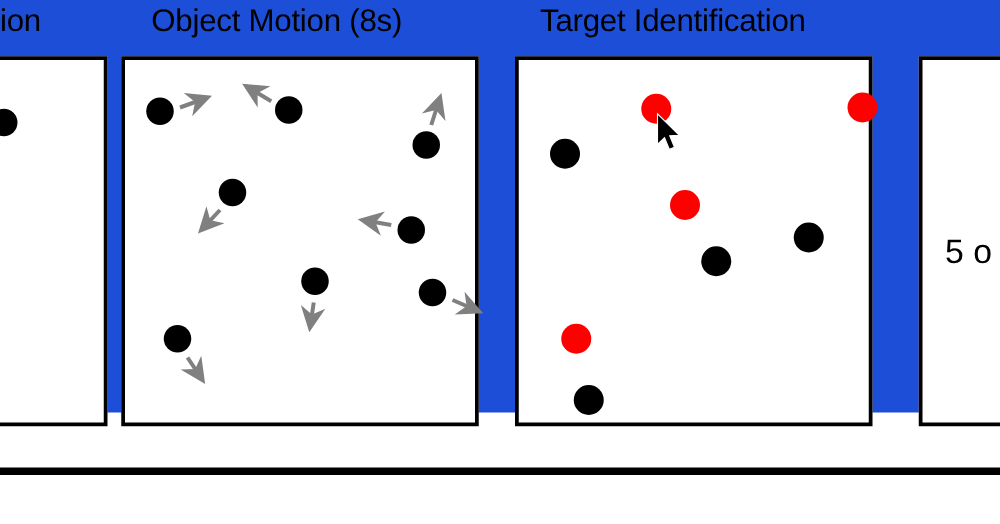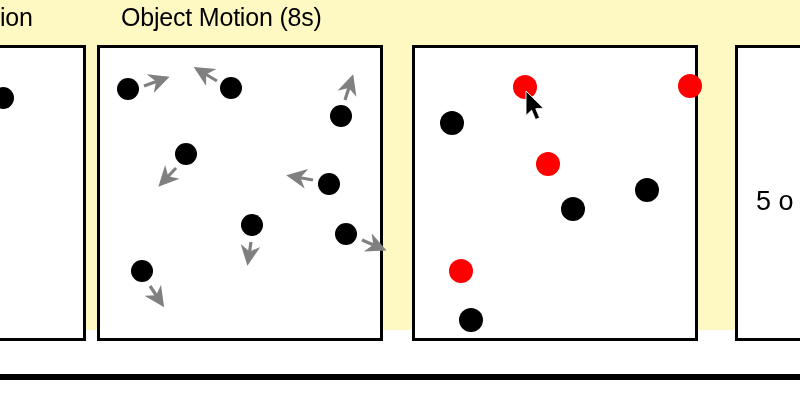--- a/index.html
+++ b/index.html
@@ -11,21 +11,21 @@
     width: 800px;
     height: 419px;
     overflow: hidden;
     font-family: "Liberation Sans", sans-serif;
     color: #000000;
   }
   #figure {
     position: relative;
     width: 800px;
     height: 330px;
-    background: #fef9c3;
+    background: #1d4ed8;
   }
   .panel-title {
     position: absolute;
     font-size: 25px;
     line-height: 30px;
     color: #000000;
     white-space: nowrap;
     letter-spacing: -0.2px;
   }
   .panel {
@@ -111,20 +111,21 @@
       <div class="dot distractor" style="left:131px; top:40px;  width:22px; height:22px;"></div>
       <div class="dot distractor" style="left:241px; top:68px;  width:22px; height:22px;"></div>
       <div class="dot distractor" style="left:86px;  top:106px; width:22px; height:22px;"></div>
       <div class="dot distractor" style="left:229px; top:136px; width:22px; height:22px;"></div>
       <div class="dot distractor" style="left:152px; top:177px; width:22px; height:22px;"></div>
       <div class="dot distractor" style="left:246px; top:186px; width:22px; height:22px;"></div>
       <div class="dot distractor" style="left:42px;  top:223px; width:22px; height:22px;"></div>
     </div>
   </div>
 
+  <div class="panel-title" style="left:432px; top:2px;">Target Identification</div>
   <div class="panel" style="left:412px; top:45px; width:286px; height:296px;">
     <div class="stimulus-area">
       <div class="dot target" style="left:110px; top:39px;  width:24px; height:24px;"></div>
       <div class="dot target" style="left:275px; top:38px;  width:24px; height:24px;"></div>
       <div class="dot distractor" style="left:37px;  top:75px;  width:24px; height:24px;"></div>
       <div class="dot target" style="left:133px; top:116px; width:24px; height:24px;"></div>
       <div class="dot distractor" style="left:232px; top:142px; width:24px; height:24px;"></div>
       <div class="dot distractor" style="left:158px; top:161px; width:24px; height:24px;"></div>
       <div class="dot target" style="left:46px;  top:223px; width:24px; height:24px;"></div>
       <div class="dot distractor" style="left:56px;  top:272px; width:24px; height:24px;"></div>

